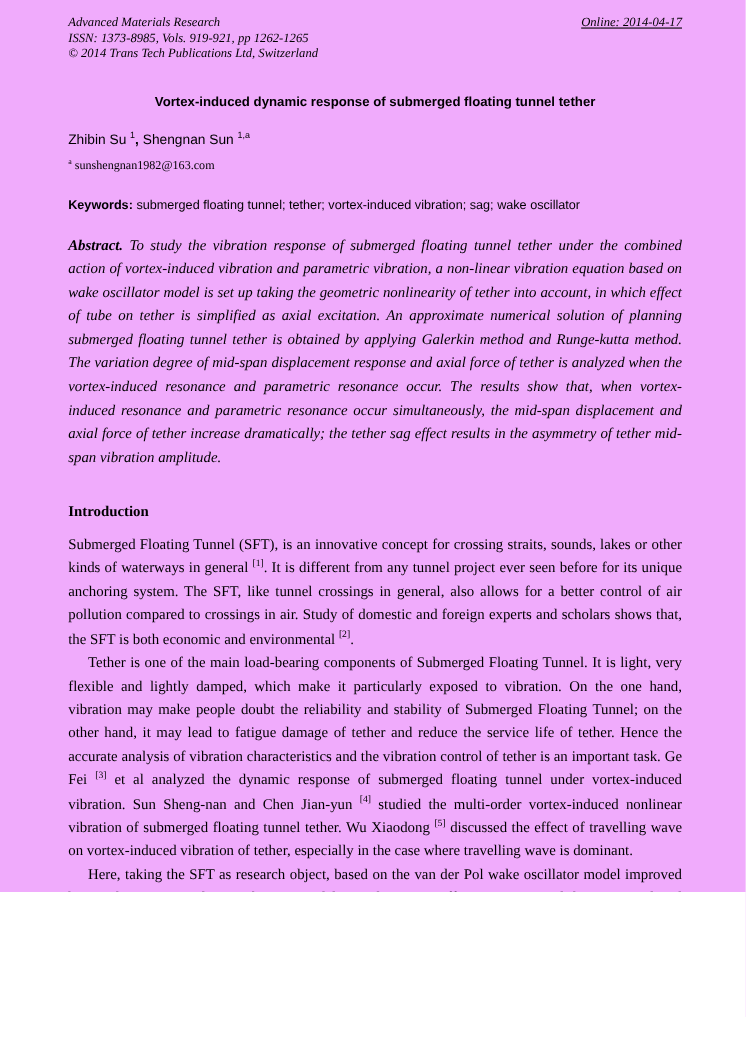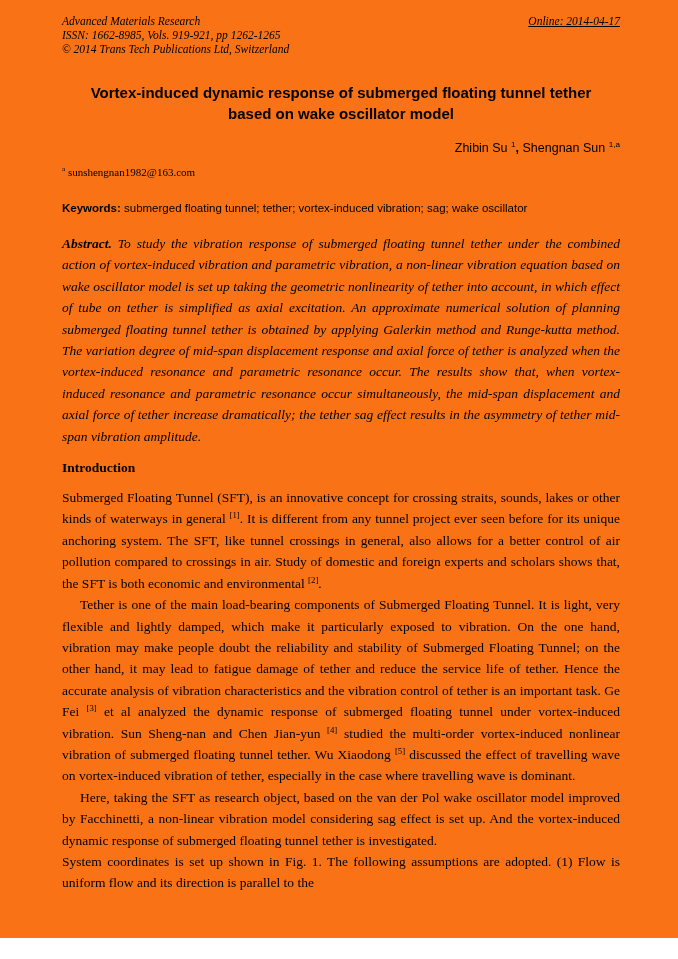--- a/index.html
+++ b/index.html
@@ -1,20 +1,20 @@
 <!DOCTYPE html>
 <html><head>
 <meta charset="utf-8">
 <style>
   html, body { margin: 0; padding: 0; background: #ffffff; }
   .page {
     width: 678px;
-    height: 938px;
+    height: 811px;
     box-sizing: border-box;
-    background: #f97316;
+    background: #f0abfc;
     padding: 14px 58px 0 62px;
     font-family: "Liberation Serif", serif;
     color: #000000;
     overflow: hidden;
   }
   
   .header {
     display: flex;
     justify-content: space-between;
     align-items: flex-start;
@@ -22,31 +22,31 @@
     font-size: 11.5px;
     line-height: 14px;
   }
   .header-left div { white-space: nowrap; }
   .header-right { white-space: nowrap; text-decoration: underline; }
 
   
   .title {
     font-family: "Liberation Sans", sans-serif;
     font-weight: bold;
-    font-size: 15px;
+    font-size: 12px;
     line-height: 21px;
     text-align: center;
     margin: 26px 0 0 0;
   }
   .title-line { display: block; }
 
   .authors {
     font-family: "Liberation Sans", sans-serif;
     font-size: 12.5px;
-    text-align: right;
+    text-align: left;
     margin-top: 17px;
   }
   .affiliation {
     font-family: "Liberation Sans", sans-serif;
     font-size: 11px;
     line-height: 16px;
     text-align: center;
     margin-top: 9px;
   }
   .email {
@@ -66,46 +66,45 @@
     font-size: 13.5px;
     line-height: 21.4px;
     text-align: justify;
     margin: 0;
   }
   .abstract { margin-top: 17px; font-style: italic; }
   .indent { text-indent: 18px; }
   .section-heading {
     font-size: 13.5px;
     font-weight: bold;
-    margin: 10px 0 9px 0;
+    margin: 28px 0 9px 0;
     line-height: 21px;
   }
 
   
   .seg-p  { }
   .seg-b  { font-weight: bold; }
   .seg-sup  { vertical-align: super; font-size: 0.65em; line-height: 0; }
 </style>
 </head>
 <body>
 
 <div class="page">
 
   <div class="header">
     <div class="header-left">
       <div>Advanced Materials Research</div>
-      <div>ISSN: 1662-8985, Vols. 919-921, pp 1262-1265</div>
+      <div>ISSN: 1373-8985, Vols. 919-921, pp 1262-1265</div>
       <div>© 2014 Trans Tech Publications Ltd, Switzerland</div>
     </div>
     <div class="header-right">Online: 2014-04-17</div>
   </div>
 
   <h1 class="title">
     <span class="title-line">Vortex-induced dynamic response of submerged floating tunnel tether</span>
-    <span class="title-line">based on wake oscillator model</span>
   </h1>
 
   <div class="authors"><span class="seg-p">Zhibin Su </span><span class="seg-sup">1</span><span class="seg-b">,</span><span class="seg-p"> Shengnan Sun </span><span class="seg-sup">1,a</span></div>
 
 
   <div class="email"><span class="seg-sup">a</span><span class="seg-p"> sunshengnan1982@163.com</span></div>
 
   <p class="keywords"><span class="seg-b">Keywords:</span><span class="seg-p"> submerged floating tunnel; tether; vortex-induced vibration; sag; wake oscillator</span></p>
 
   <p class="para abstract"><span class="seg-b">Abstract.</span><span class="seg-p"> To study the vibration response of submerged floating tunnel tether under the combined action of vortex-induced vibration and parametric vibration, a non-linear vibration equation based on wake oscillator model is set up taking the geometric nonlinearity of tether into account, in which effect of tube on tether is simplified as axial excitation. An approximate numerical solution of planning submerged floating tunnel tether is obtained by applying Galerkin method and Runge-kutta method. The variation degree of mid-span displacement response and axial force of tether is analyzed when the vortex-induced resonance and parametric resonance occur. The results show that, when vortex-induced resonance and parametric resonance occur simultaneously, the mid-span displacement and axial force of tether increase dramatically; the tether sag effect results in the asymmetry of tether mid-span vibration amplitude.</span></p>

